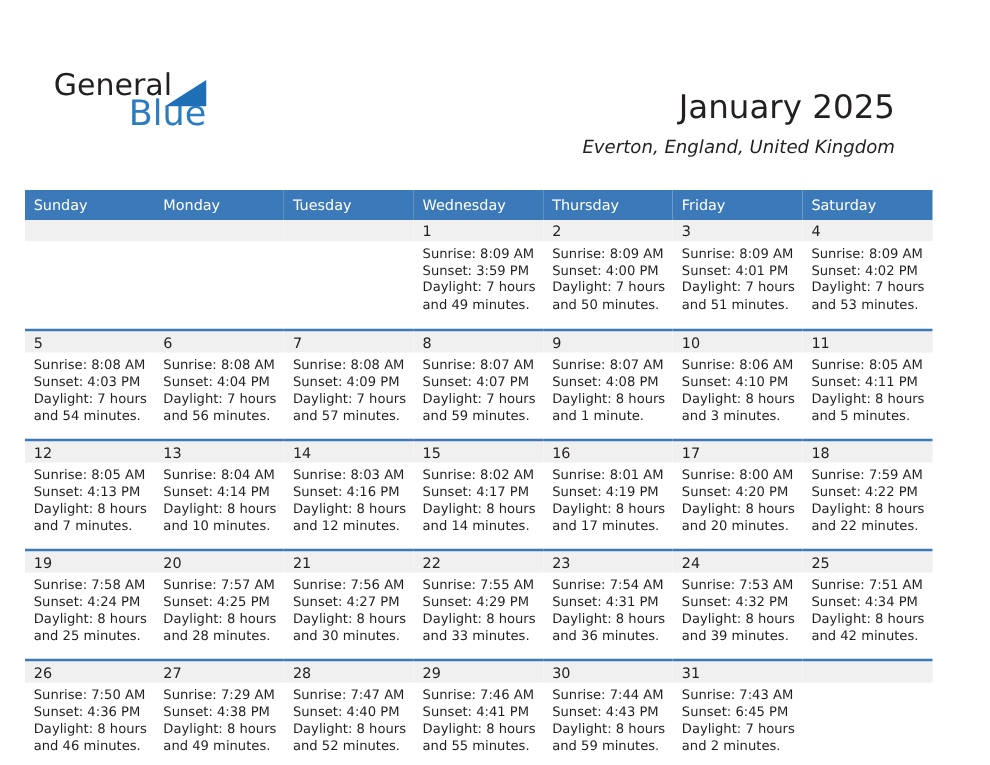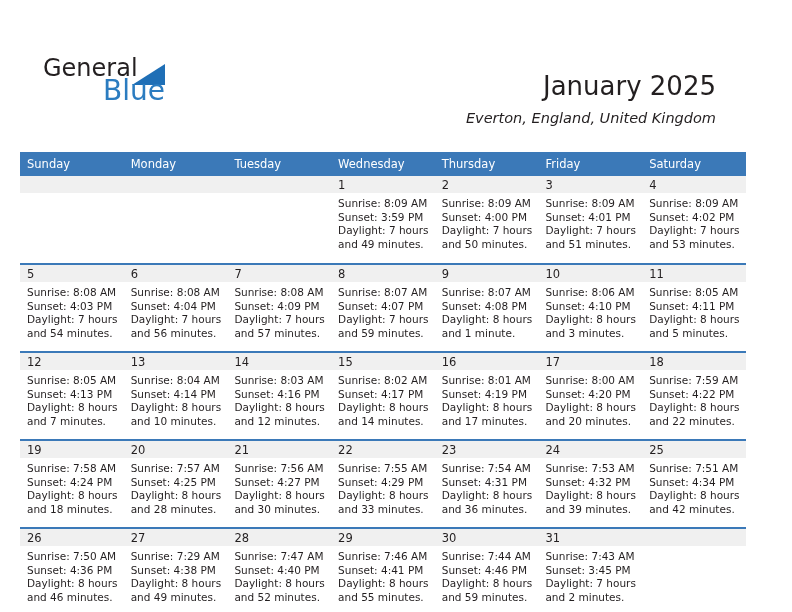--- a/index.html
+++ b/index.html
@@ -364,21 +364,21 @@
             </div>
           </td>
         </tr>
         <tr class="week">
           <td>
             <div class="daynum">19</div>
             <div class="details">
               <div>Sunrise: 7:58 AM</div>
               <div>Sunset: 4:24 PM</div>
               <div>Daylight: 8 hours</div>
-              <div>and 18 minutes.</div>
+              <div>and 25 minutes.</div>
             </div>
           </td>
           <td>
             <div class="daynum">20</div>
             <div class="details">
               <div>Sunrise: 7:57 AM</div>
               <div>Sunset: 4:25 PM</div>
               <div>Daylight: 8 hours</div>
               <div>and 28 minutes.</div>
             </div>
@@ -463,30 +463,30 @@
               <div>Sunrise: 7:46 AM</div>
               <div>Sunset: 4:41 PM</div>
               <div>Daylight: 8 hours</div>
               <div>and 55 minutes.</div>
             </div>
           </td>
           <td>
             <div class="daynum">30</div>
             <div class="details">
               <div>Sunrise: 7:44 AM</div>
-              <div>Sunset: 4:46 PM</div>
+              <div>Sunset: 4:43 PM</div>
               <div>Daylight: 8 hours</div>
               <div>and 59 minutes.</div>
             </div>
           </td>
           <td>
             <div class="daynum">31</div>
             <div class="details">
               <div>Sunrise: 7:43 AM</div>
-              <div>Sunset: 3:45 PM</div>
+              <div>Sunset: 6:45 PM</div>
               <div>Daylight: 7 hours</div>
               <div>and 2 minutes.</div>
             </div>
           </td>
           <td>
             <div class="daynum empty"></div>
           </td>
         </tr>
       </tbody>
   </table>

